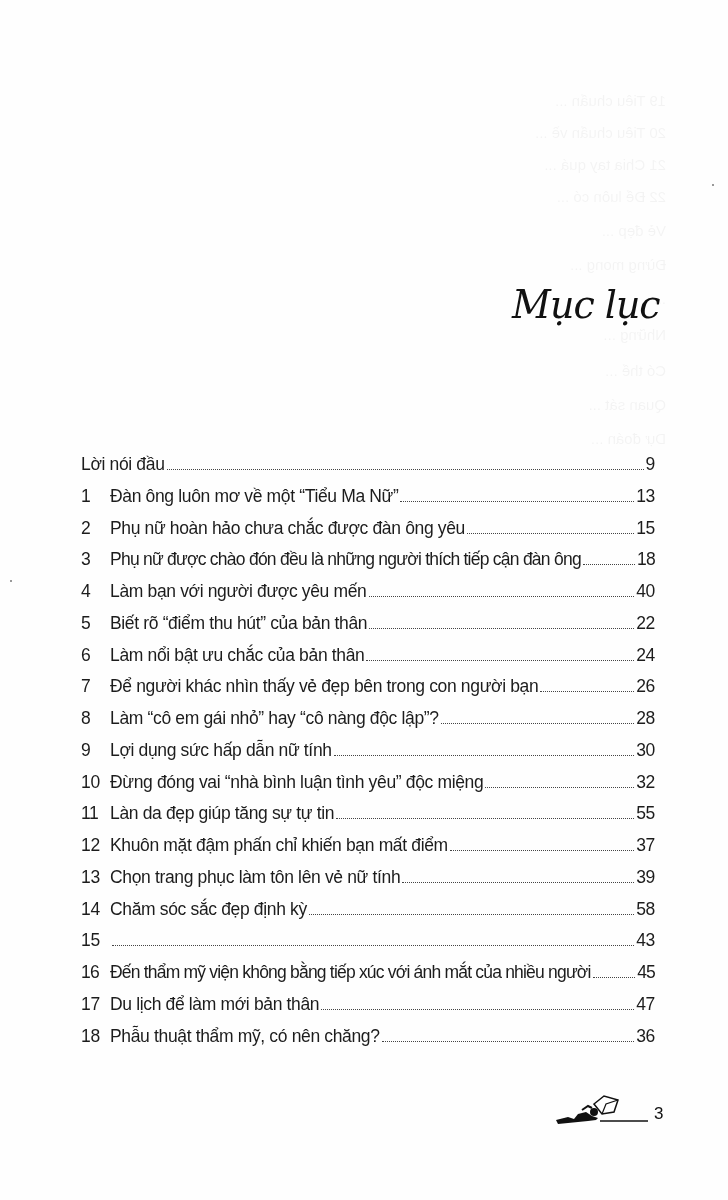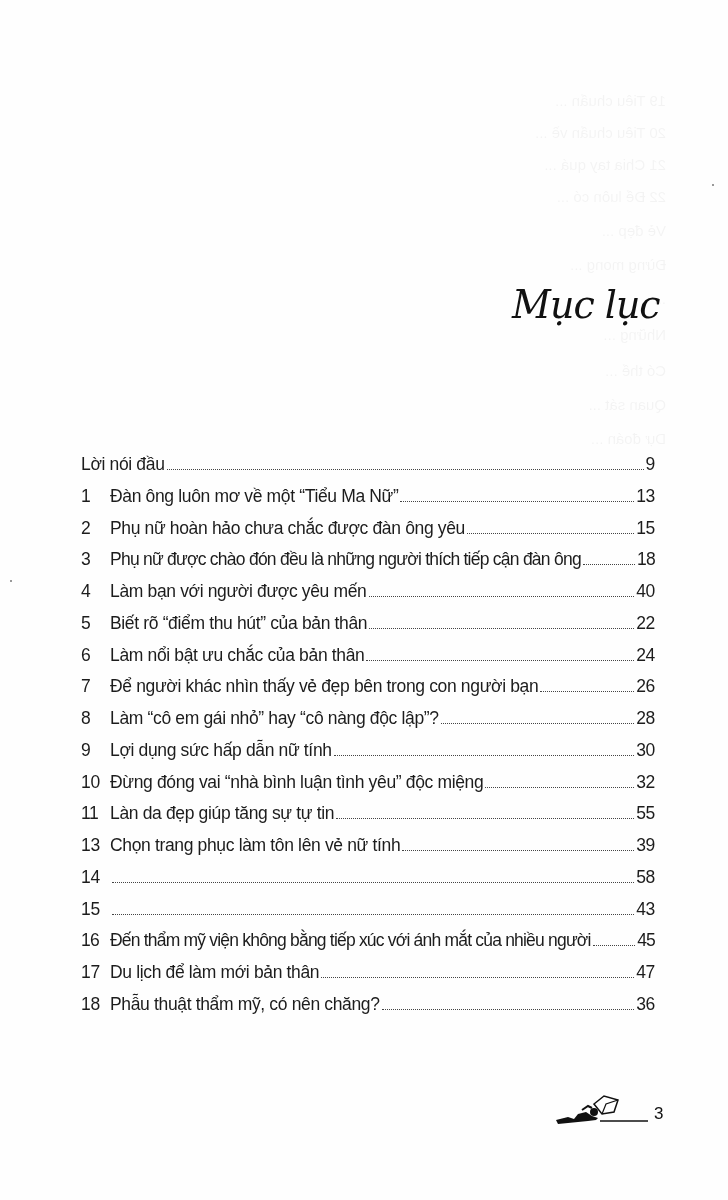--- a/index.html
+++ b/index.html
@@ -190,27 +190,34 @@
       <span class="toc-dots"></span>
       <span class="toc-page">32</span>
     </li>
     <li class="toc-row">
       <span class="toc-num">11</span>
       <span class="toc-label">Làn da đẹp giúp tăng sự tự tin</span>
       <span class="toc-dots"></span>
       <span class="toc-page">55</span>
     </li>
     <li class="toc-row">
+      <span class="toc-num">12</span>
+      <span class="toc-label">Khuôn mặt đậm phấn chỉ khiến bạn mất điểm</span>
+      <span class="toc-dots"></span>
+      <span class="toc-page">37</span>
+    </li>
+    <li class="toc-row">
       <span class="toc-num">13</span>
       <span class="toc-label">Chọn trang phục làm tôn lên vẻ nữ tính</span>
       <span class="toc-dots"></span>
       <span class="toc-page">39</span>
     </li>
     <li class="toc-row">
       <span class="toc-num">14</span>
+      <span class="toc-label">Chăm sóc sắc đẹp định kỳ</span>
       <span class="toc-dots"></span>
       <span class="toc-page">58</span>
     </li>
     <li class="toc-row">
       <span class="toc-num">15</span>
       <span class="toc-dots"></span>
       <span class="toc-page">43</span>
     </li>
     <li class="toc-row" style="letter-spacing:-0.8px">
       <span class="toc-num">16</span>

